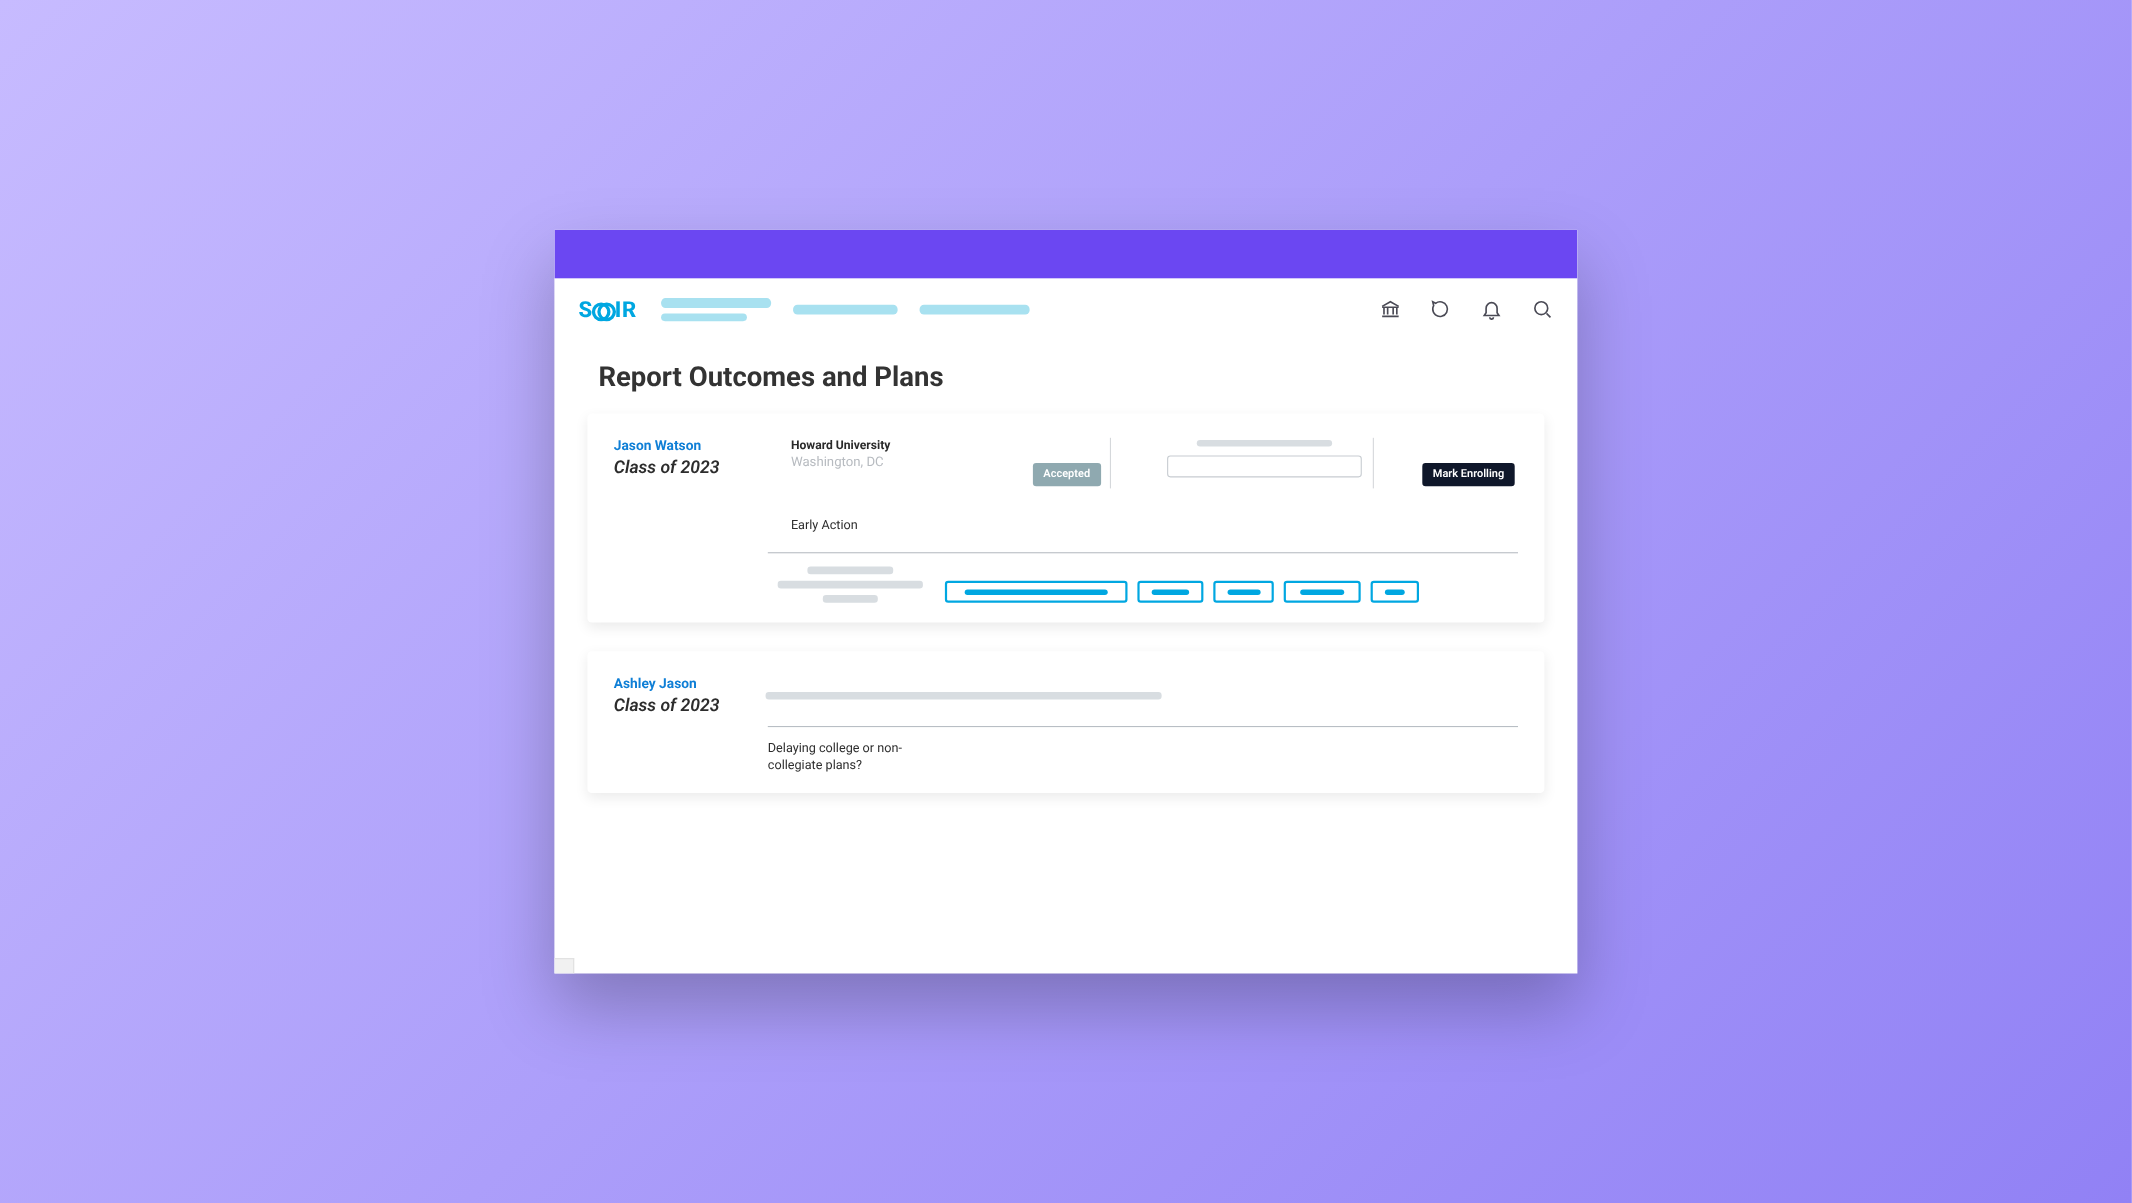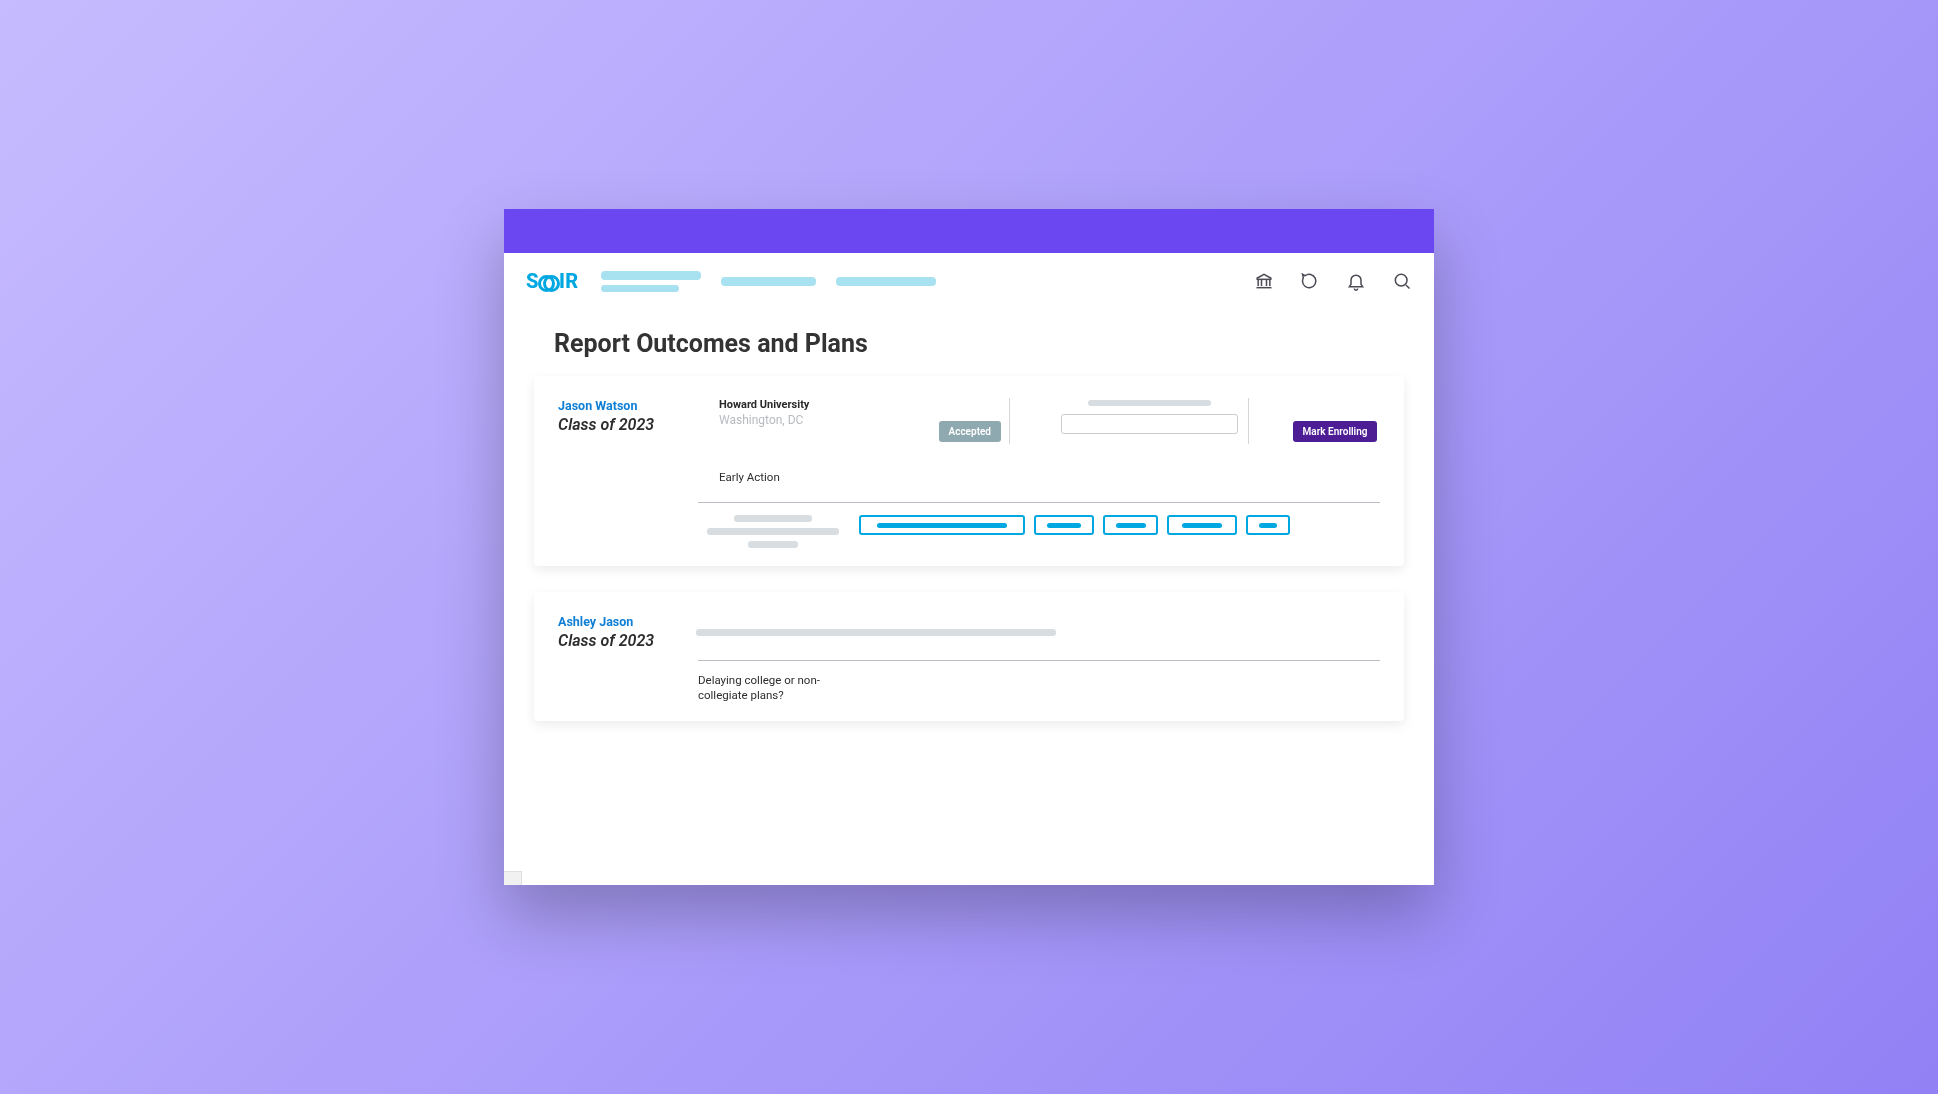--- a/index.html
+++ b/index.html
@@ -88,21 +88,21 @@
     align-items: center;
     justify-content: center;
     cursor: pointer;
     color: #4a4a55;
   }
   .icon-btn svg { width: 20px; height: 20px; }
   .page-title {
     font-size: 25px;
     font-weight: 700;
     color: #333333;
-    padding: 20px 50px 18px;
+    padding: 20px 40px 18px;
   }
   .card {
     margin: 0 30px 26px;
     background: #ffffff;
     border-radius: 4px;
     box-shadow: 0 4px 12px rgba(0,0,0,0.08);
     padding: 22px 24px 18px;
   }
   .row-top {
     display: flex;
@@ -193,32 +193,32 @@
   }
   .enroll-col {
     width: 90px;
     display: flex;
     align-items: center;
     justify-content: center;
     padding-top: 20px;
     height: 46px;
   }
   .chip.enroll {
-    background: #4c1d95;
+    background: #0f172a;
     color: #ffffff;
   }
   .divider {
     border: none;
     border-top: 1px solid #b8bec4;
     margin: 18px 0 12px 140px;
   }
   .row-bottom {
     display: flex;
     gap: 11px;
-    align-items: flex-start;
+    align-items: flex-end;
     padding-left: 140px;
   }
   .bottom-label-col {
     width: 150px;
     display:flex;
     flex-direction:column;
     gap:6px;
     align-items:center;
   }
   .bottom-ph1 { width: 78px; height: 7px; background:#d8dde1; border-radius:3px; }

